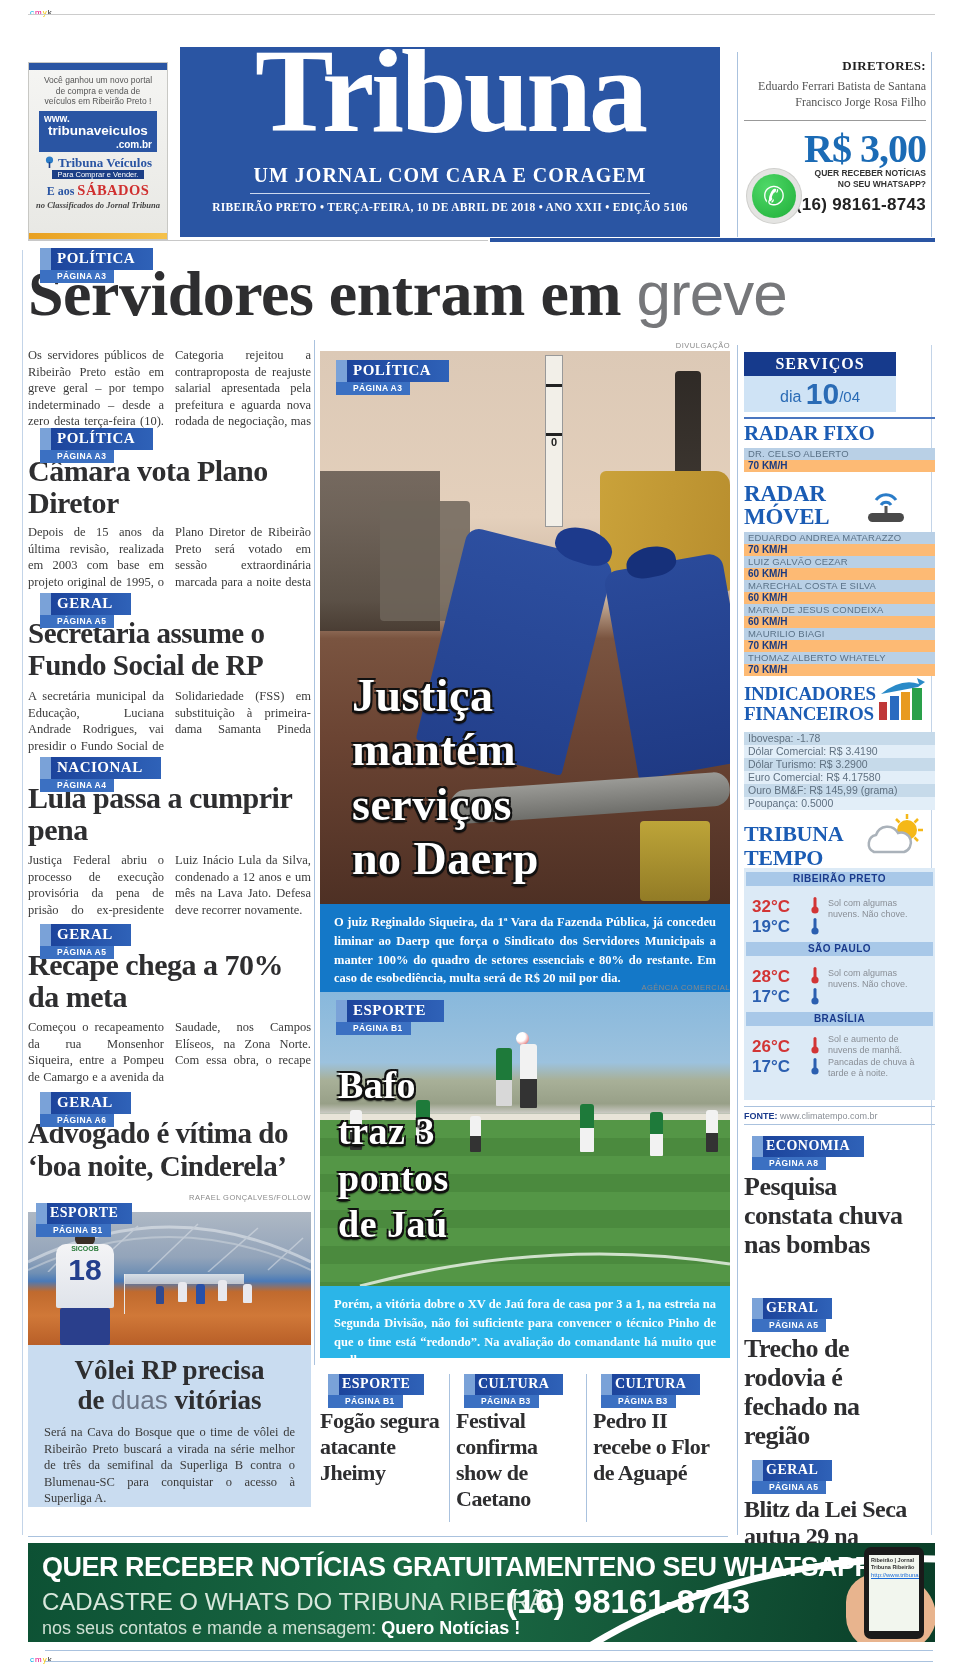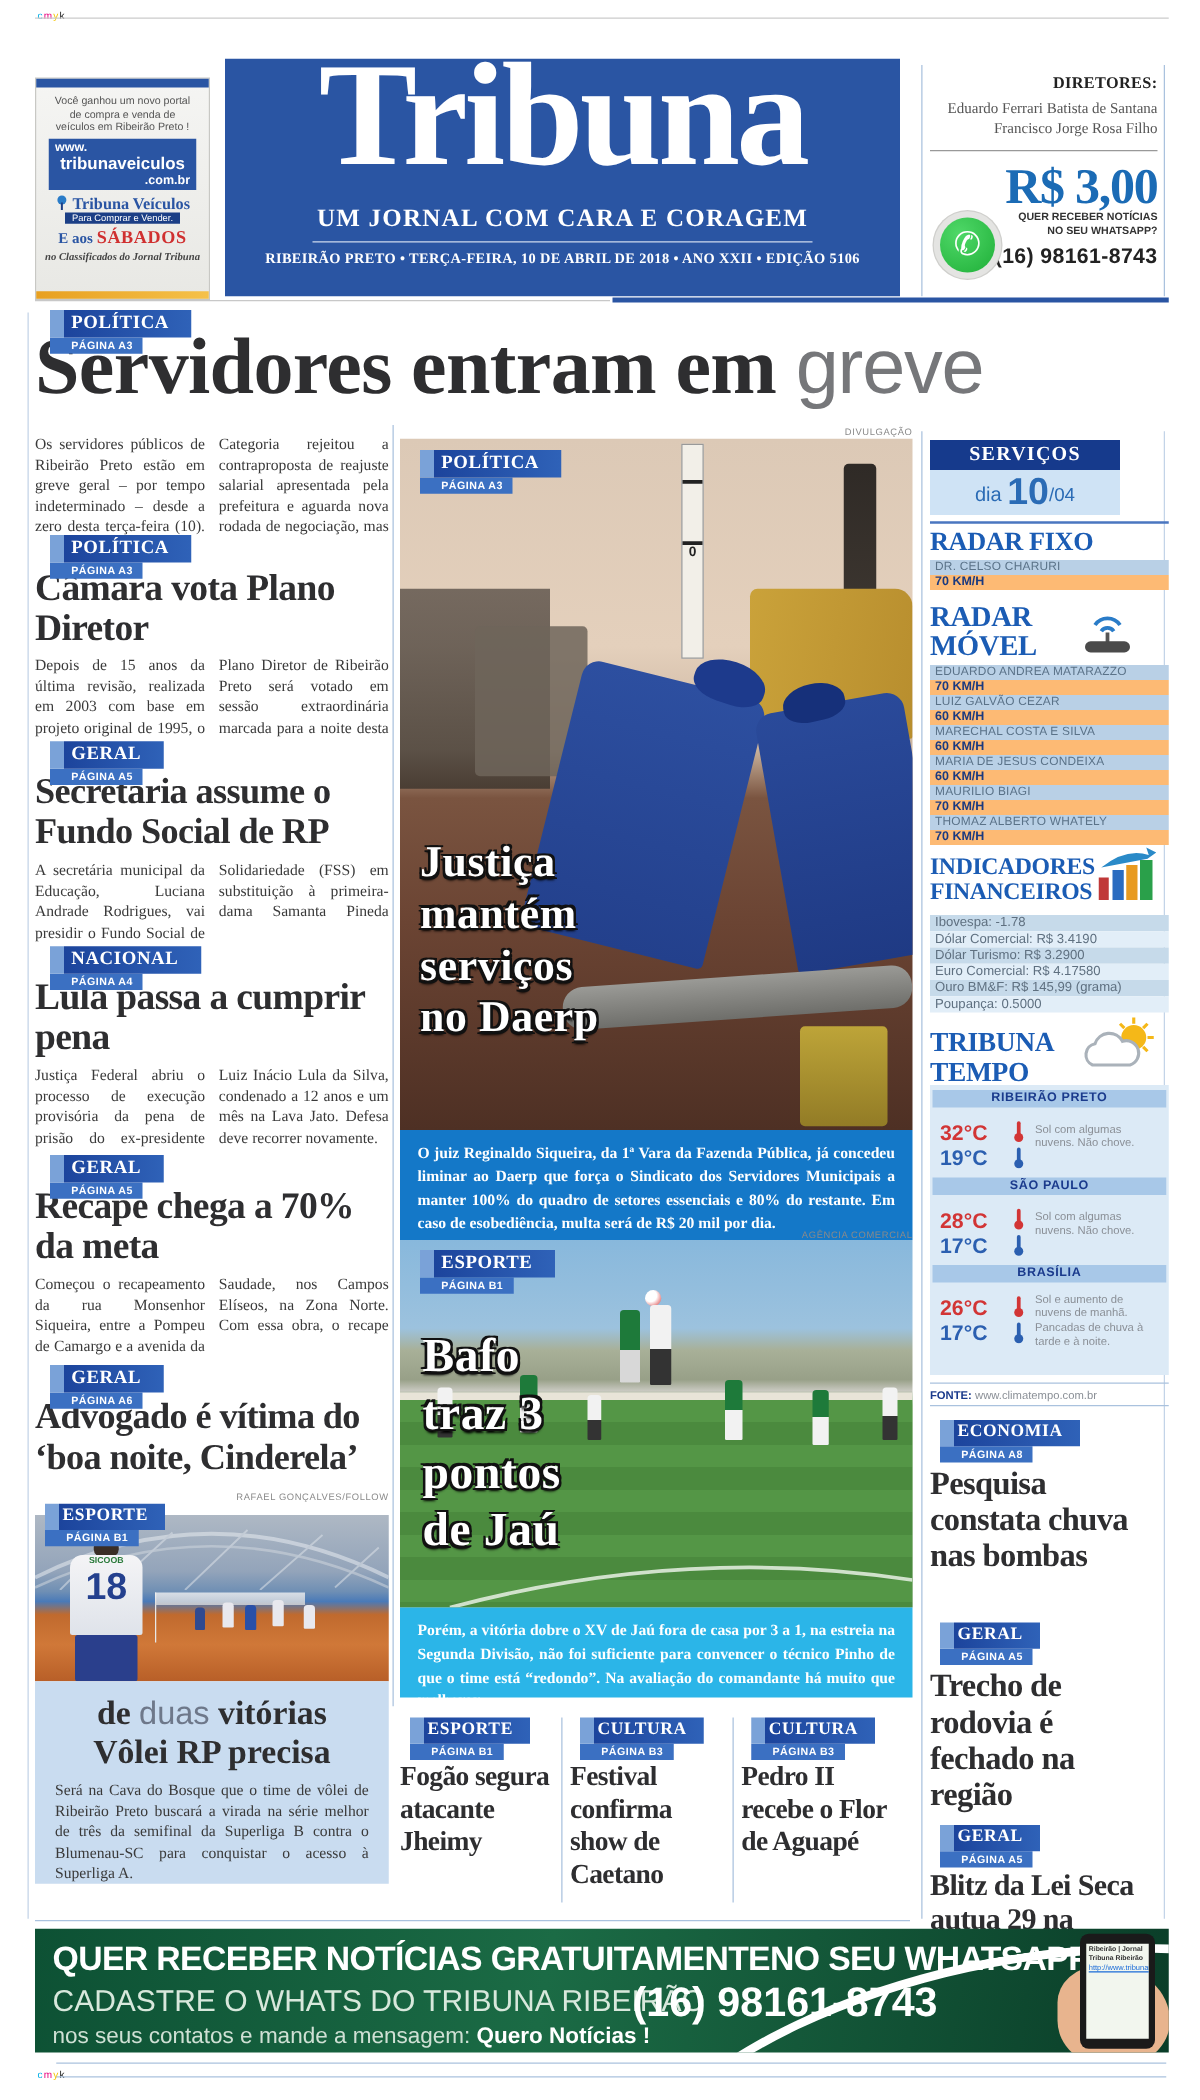--- a/index.html
+++ b/index.html
@@ -235,22 +235,22 @@
       <div class="abs" style="left:2px;top:14px;width:58px;height:64px;border-radius:10px 10px 2px 2px;background:linear-gradient(#f4f4f6,#dfe3ea);">
         <div style="text-align:center;font:bold 7px/10px 'Liberation Sans',sans-serif;color:#2a7a3a;">SICOOB</div>
         <div style="text-align:center;font:bold 30px/32px 'Liberation Sans',sans-serif;color:#24408e;">18</div>
       </div>
       <div class="abs" style="left:6px;top:78px;width:50px;height:37px;background:#2a3f8c;border-radius:2px;"></div>
     </div>
   </div>
 
   <div class="abs volley-box" style="left:28px;top:1345px;width:283px;height:162px;">
     <div class="vb-title" style="padding-top:10px;">
+      <div>Vôlei RP precisa</div>
       <div><span>de </span><span style="font:300 26px 'Liberation Sans',sans-serif;color:#6e788a;">duas</span><span> vitórias</span></div>
-      <div>Vôlei RP precisa</div>
     </div>
     <div class="body-txt" style="padding:8px 16px 0;font-size:12.5px;">Será na Cava do Bosque que o time de vôlei de Ribeirão Preto buscará a virada na série melhor de três da semifinal da Superliga B contra o Blumenau-SC para conquistar o acesso à Superliga A.</div>
   </div>
 
   <div class="abs credit" style="left:320px;top:341px;width:410px;">DIVULGAÇÃO</div>
 
   <div class="photo" style="left:320px;top:351px;width:410px;height:553px;background:linear-gradient(#dcc9b6 0%,#e4d0bc 30%,#c9b29c 45%,#7a5440 52%,#6b4433 70%,#4e3024 100%);">
     <div class="abs" style="left:0;top:120px;width:120px;height:160px;background:linear-gradient(#5a5048,#3a332c);opacity:.8;"></div>
     <div class="abs" style="left:60px;top:150px;width:90px;height:120px;background:#6e655a;border-radius:4px;opacity:.85;"></div>
     <div class="abs" style="left:355px;top:20px;width:26px;height:240px;background:linear-gradient(#2f2a26,#4a423a);border-radius:4px;"></div>
@@ -261,21 +261,21 @@
       <div style="text-align:center;font:bold 11px 'Liberation Sans',sans-serif;color:#222;">0</div>
     </div>
 
     <div class="worker" style="left:120px;top:190px;width:150px;height:220px;transform:rotate(14deg);background:linear-gradient(#2d4fa0,#23408c);"></div>
     <div class="cap-hat" style="left:235px;top:178px;width:58px;height:34px;background:#1d3a8c;transform:rotate(18deg);"></div>
     <div class="worker" style="left:300px;top:210px;width:120px;height:210px;transform:rotate(-10deg);background:linear-gradient(#2a4a9a,#1f3a84);"></div>
     <div class="cap-hat" style="left:306px;top:196px;width:50px;height:30px;background:#16307a;transform:rotate(-12deg);"></div>
     <div class="abs" style="left:130px;top:430px;width:280px;height:34px;background:linear-gradient(#9a9a96,#6e6e6a);border-radius:16px;transform:rotate(-4deg);"></div>
     <div class="abs" style="left:320px;top:470px;width:70px;height:80px;background:linear-gradient(#c8b03a,#9a8426);border-radius:4px;opacity:.9;"></div>
 
-    <div class="ph-overlay" style="left:16px;top:318px;font-size:35px;line-height:1.18;">
+    <div class="ph-overlay" style="left:32px;top:318px;font-size:46px;line-height:1.18;">
       <div>Justiça</div>
       <div>mantém</div>
       <div>serviços</div>
       <div>no Daerp</div>
     </div>
 
     <div class="tag" style="left:16px;top:9px;">
       <span class="t1">POLÍTICA</span>
       <span class="t2">PÁGINA A3</span>
     </div>
@@ -335,21 +335,21 @@
   <div class="abs br-title" style="left:593px;top:1408px;width:122px;">Pedro II recebe o Flor de Aguapé</div>
 
   <div class="abs" style="left:744px;top:352px;width:152px;height:24px;background:#163a8c;color:#fff;text-align:center;font:bold 16px/24px 'Liberation Serif',serif;letter-spacing:1px;">SERVIÇOS</div>
   <div class="abs" style="left:744px;top:376px;width:152px;height:36px;background:#cfe3f5;color:#2a6bb5;text-align:center;font-family:'Liberation Sans',sans-serif;">
     <span style="font-size:16px;line-height:36px;">dia </span><span style="font:bold 30px/36px 'Liberation Sans',sans-serif;vertical-align:-2px;">10</span><span style="font-size:15px;line-height:36px;">/04</span>
   </div>
   <div class="abs" style="left:744px;top:417px;width:191px;height:2px;background:#4a76c0;"></div>
 
   <div class="abs sb-h" style="left:744px;top:424px;font-size:21px;">RADAR FIXO</div>
   <div class="abs" style="left:744px;top:448px;width:191px;">
-    <div class="sb-row-n">DR. CELSO CHARURI</div>
+    <div class="sb-row-n">DR. CELSO ALBERTO</div>
     <div class="sb-row-s">70 KM/H</div>
   </div>
 
   <div class="abs sb-h" style="left:744px;top:482px;font-size:23px;line-height:1.02;">
     <div>RADAR</div>
     <div>MÓVEL</div>
   </div>
   <svg class="abs" style="left:862px;top:482px;" width="48" height="44" viewBox="0 0 48 44">
     <path d="M14 18 a12 12 0 0 1 20 0" stroke="#2a7cc8" stroke-width="3" fill="none"></path>
     <path d="M19 23 a6 6 0 0 1 10 0" stroke="#2a7cc8" stroke-width="3" fill="none"></path>

